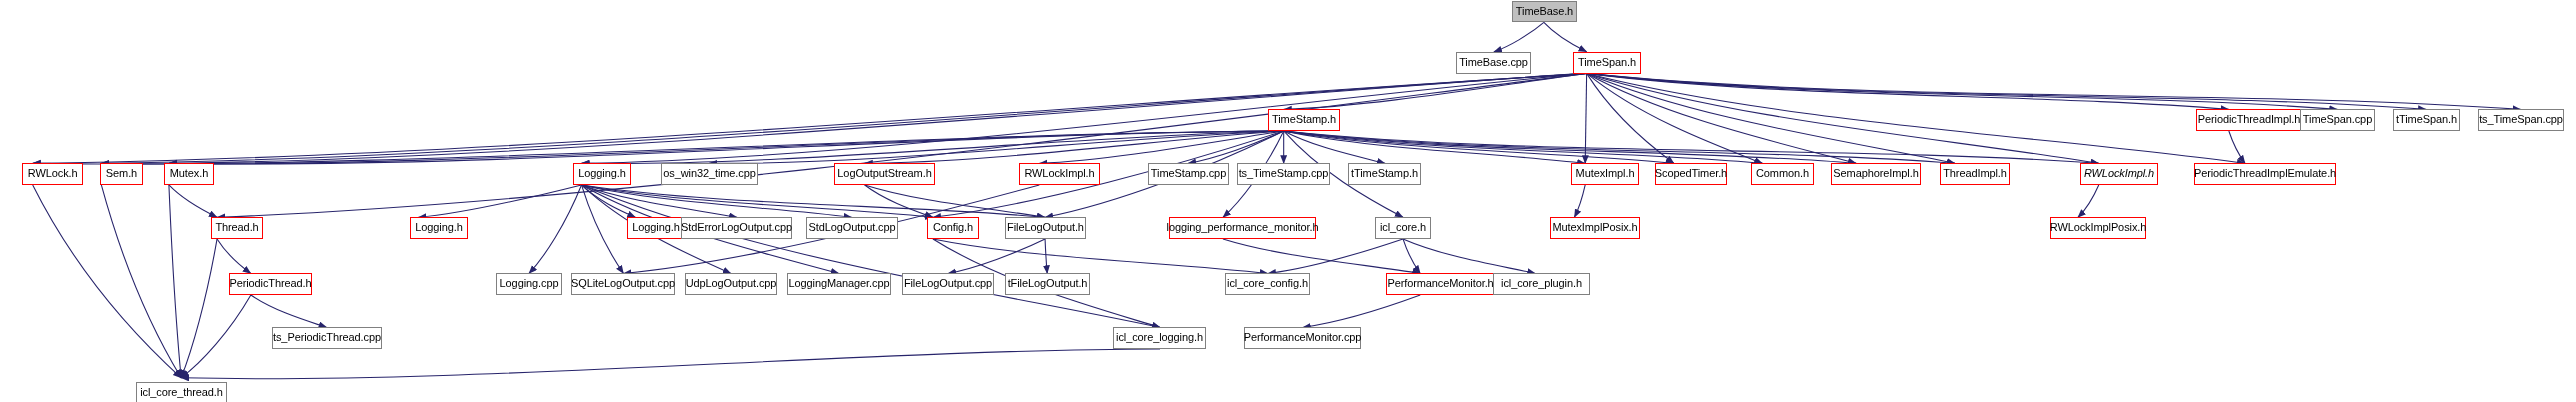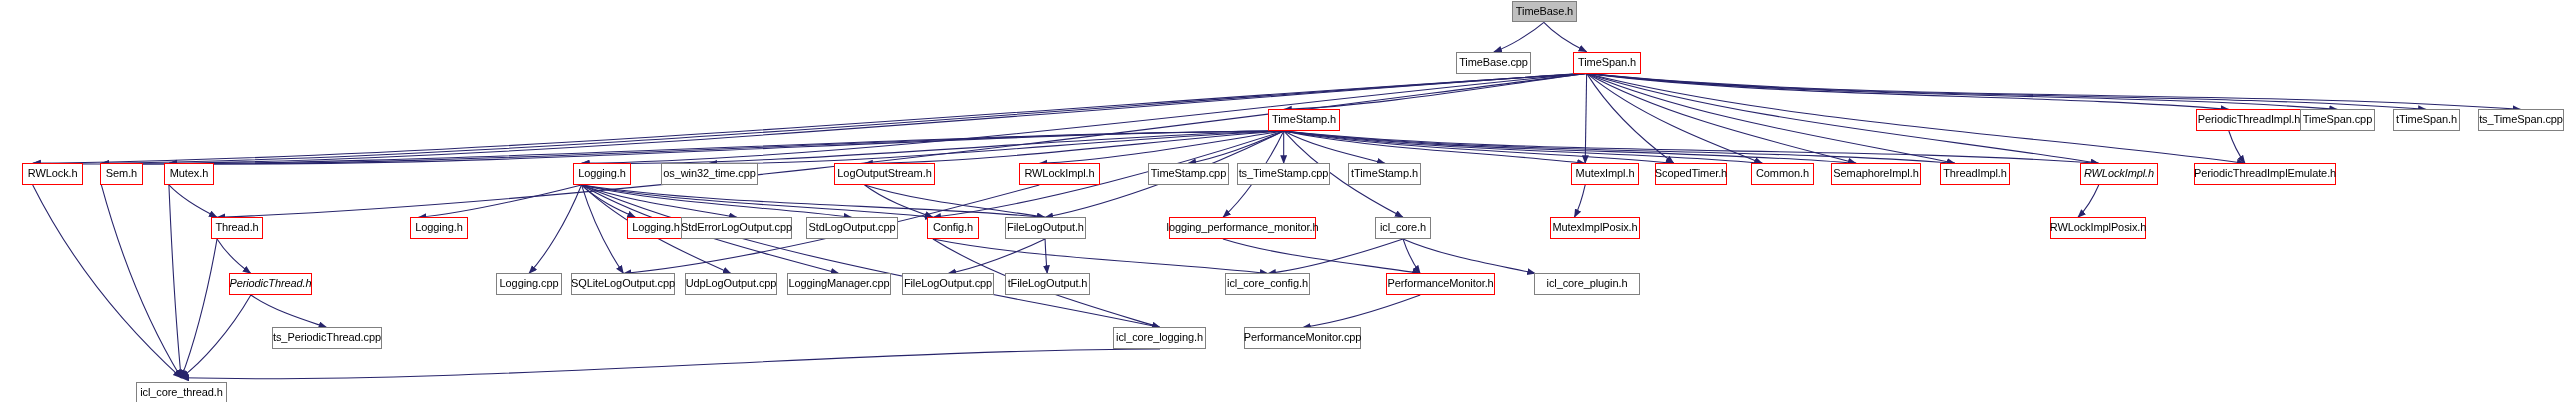--- a/index.html
+++ b/index.html
@@ -239,21 +239,21 @@
       </div>
       <div class="node" style="left: 1375px; top: 217px; width: 56px;">
         <span class="node-label">icl_core.h</span>
       </div>
       <div class="node hdr" style="left: 1530px; top: 217px; width: 90px;">
         <span class="node-label">MutexImplPosix.h</span>
       </div>
       <div class="node hdr" style="left: 2030px; top: 217px; width: 96px;">
         <span class="node-label">RWLockImplPosix.h</span>
       </div>
-      <div class="node hdr" style="left: 209px; top: 273px; width: 83px; font-style: italic;">
+      <div class="node hdr" style="left: 209px; top: 273px; width: 83px;">
         <span class="node-label">PeriodicThread.h</span>
       </div>
       <div class="node" style="left: 496px; top: 273px; width: 66px;">
         <span class="node-label">Logging.cpp</span>
       </div>
       <div class="node" style="left: 571px; top: 273px; width: 104px;">
         <span class="node-label">SQLiteLogOutput.cpp</span>
       </div>
       <div class="node" style="left: 685px; top: 273px; width: 92px;">
         <span class="node-label">UdpLogOutput.cpp</span>
@@ -266,21 +266,21 @@
       </div>
       <div class="node" style="left: 1005px; top: 273px; width: 85px;">
         <span class="node-label">tFileLogOutput.h</span>
       </div>
       <div class="node" style="left: 1225px; top: 273px; width: 85px;">
         <span class="node-label">icl_core_config.h</span>
       </div>
       <div class="node hdr" style="left: 1366px; top: 273px; width: 109px;">
         <span class="node-label">PerformanceMonitor.h</span>
       </div>
-      <div class="node" style="left: 1493px; top: 273px; width: 106px; margin-left: 41px;">
+      <div class="node" style="left: 1493px; top: 273px; width: 97px;">
         <span class="node-label">icl_core_plugin.h</span>
       </div>
       <div class="node" style="left: 272px; top: 327px; width: 110px;">
         <span class="node-label">ts_PeriodicThread.cpp</span>
       </div>
       <div class="node" style="left: 1113px; top: 327px; width: 93px; text-align: right;">
         <span class="node-label">icl_core_logging.h</span>
       </div>
       <div class="node" style="left: 1244px; top: 327px; width: 117px;">
         <span class="node-label">PerformanceMonitor.cpp</span>

